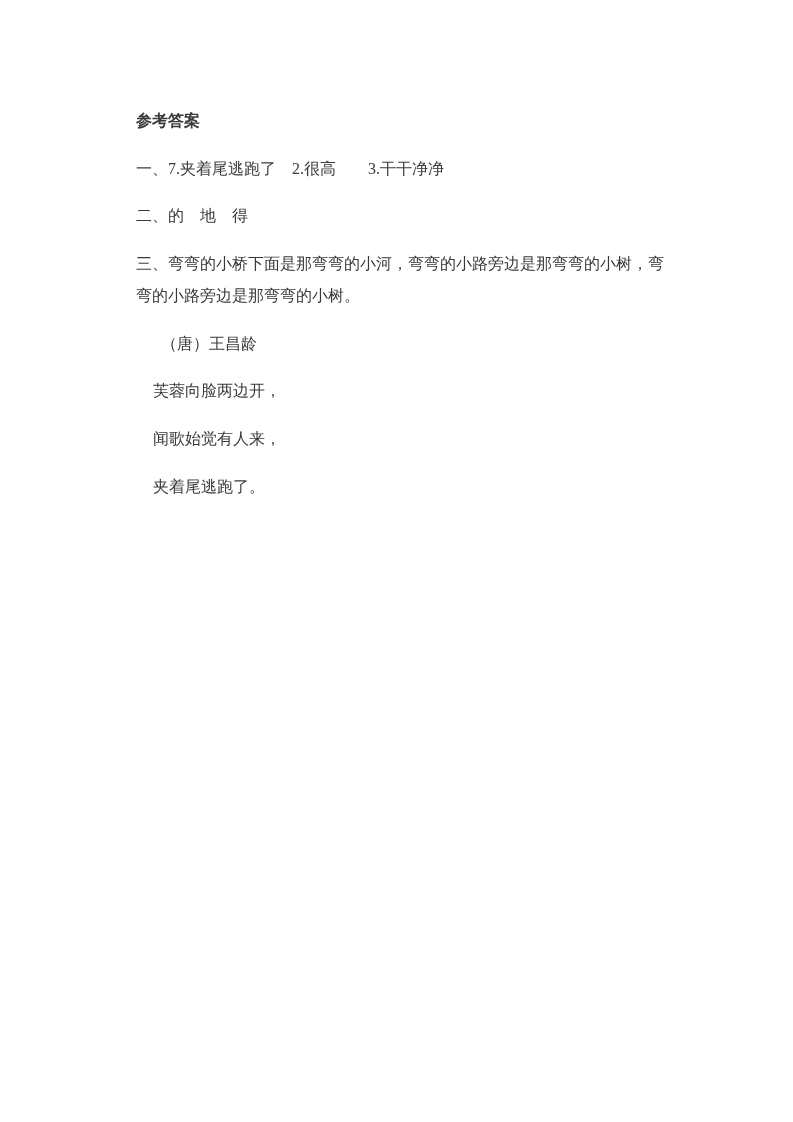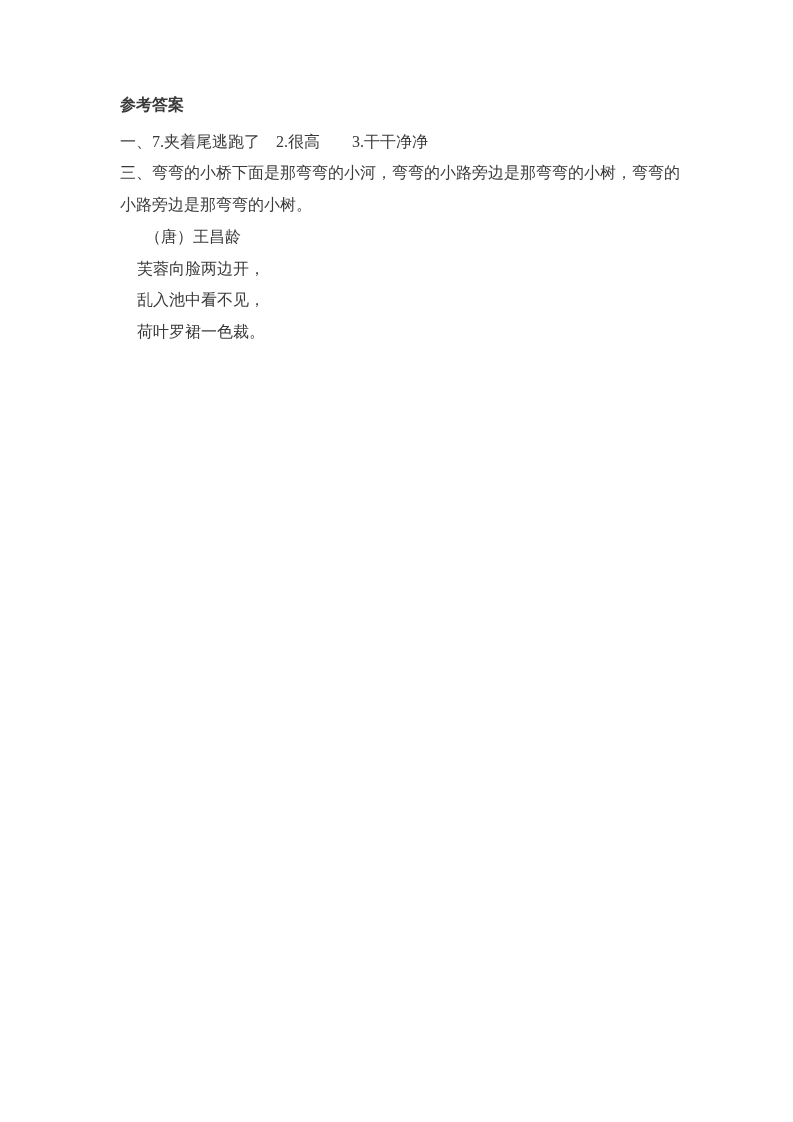--- a/index.html
+++ b/index.html
@@ -13,21 +13,21 @@
       height: 1122px;
       background: #ffffff;
       box-sizing: border-box;
       padding: 89px 113px 0 120px;
       font-family: "Liberation Serif", "DejaVu Serif", serif;
       font-size: 16px;
       color: #3a3a3a;
       overflow: hidden;
     }
     .page p {
-      margin: 0;
+      margin: 16px;
       line-height: 31.7px;
       white-space: pre-wrap;
     }
     .heading {
       font-weight: bold;
       margin-bottom: 5px !important;
     }
     .wrapline {
       text-align: justify;
       text-justify: inter-ideograph;
@@ -41,25 +41,26 @@
     }
   </style>
 </head>
 <body>
 
 <div class="page">
   <p class="heading">参考答案</p>
 
   <p>一、7.夹着尾逃跑了　2.很高　　3.干干净净</p>
 
+  <p>二、的　地　得</p>
 
   <p class="wrapline">三、弯弯的小桥下面是那弯弯的小河，弯弯的小路旁边是那弯弯的小树，弯弯的小路旁边是那弯弯的小树。</p>
 
 
   <p class="author-line">（唐）王昌龄</p>
 
   <p class="poem-line">芙蓉向脸两边开，</p>
 
 
-  <p class="poem-line">乱入池中看不见，</p>
+  <p class="poem-line">闻歌始觉有人来，</p>
 
-  <p class="poem-line">荷叶罗裙一色裁。</p>
+  <p class="poem-line">夹着尾逃跑了。</p>
 </div>
 
 </body></html>

